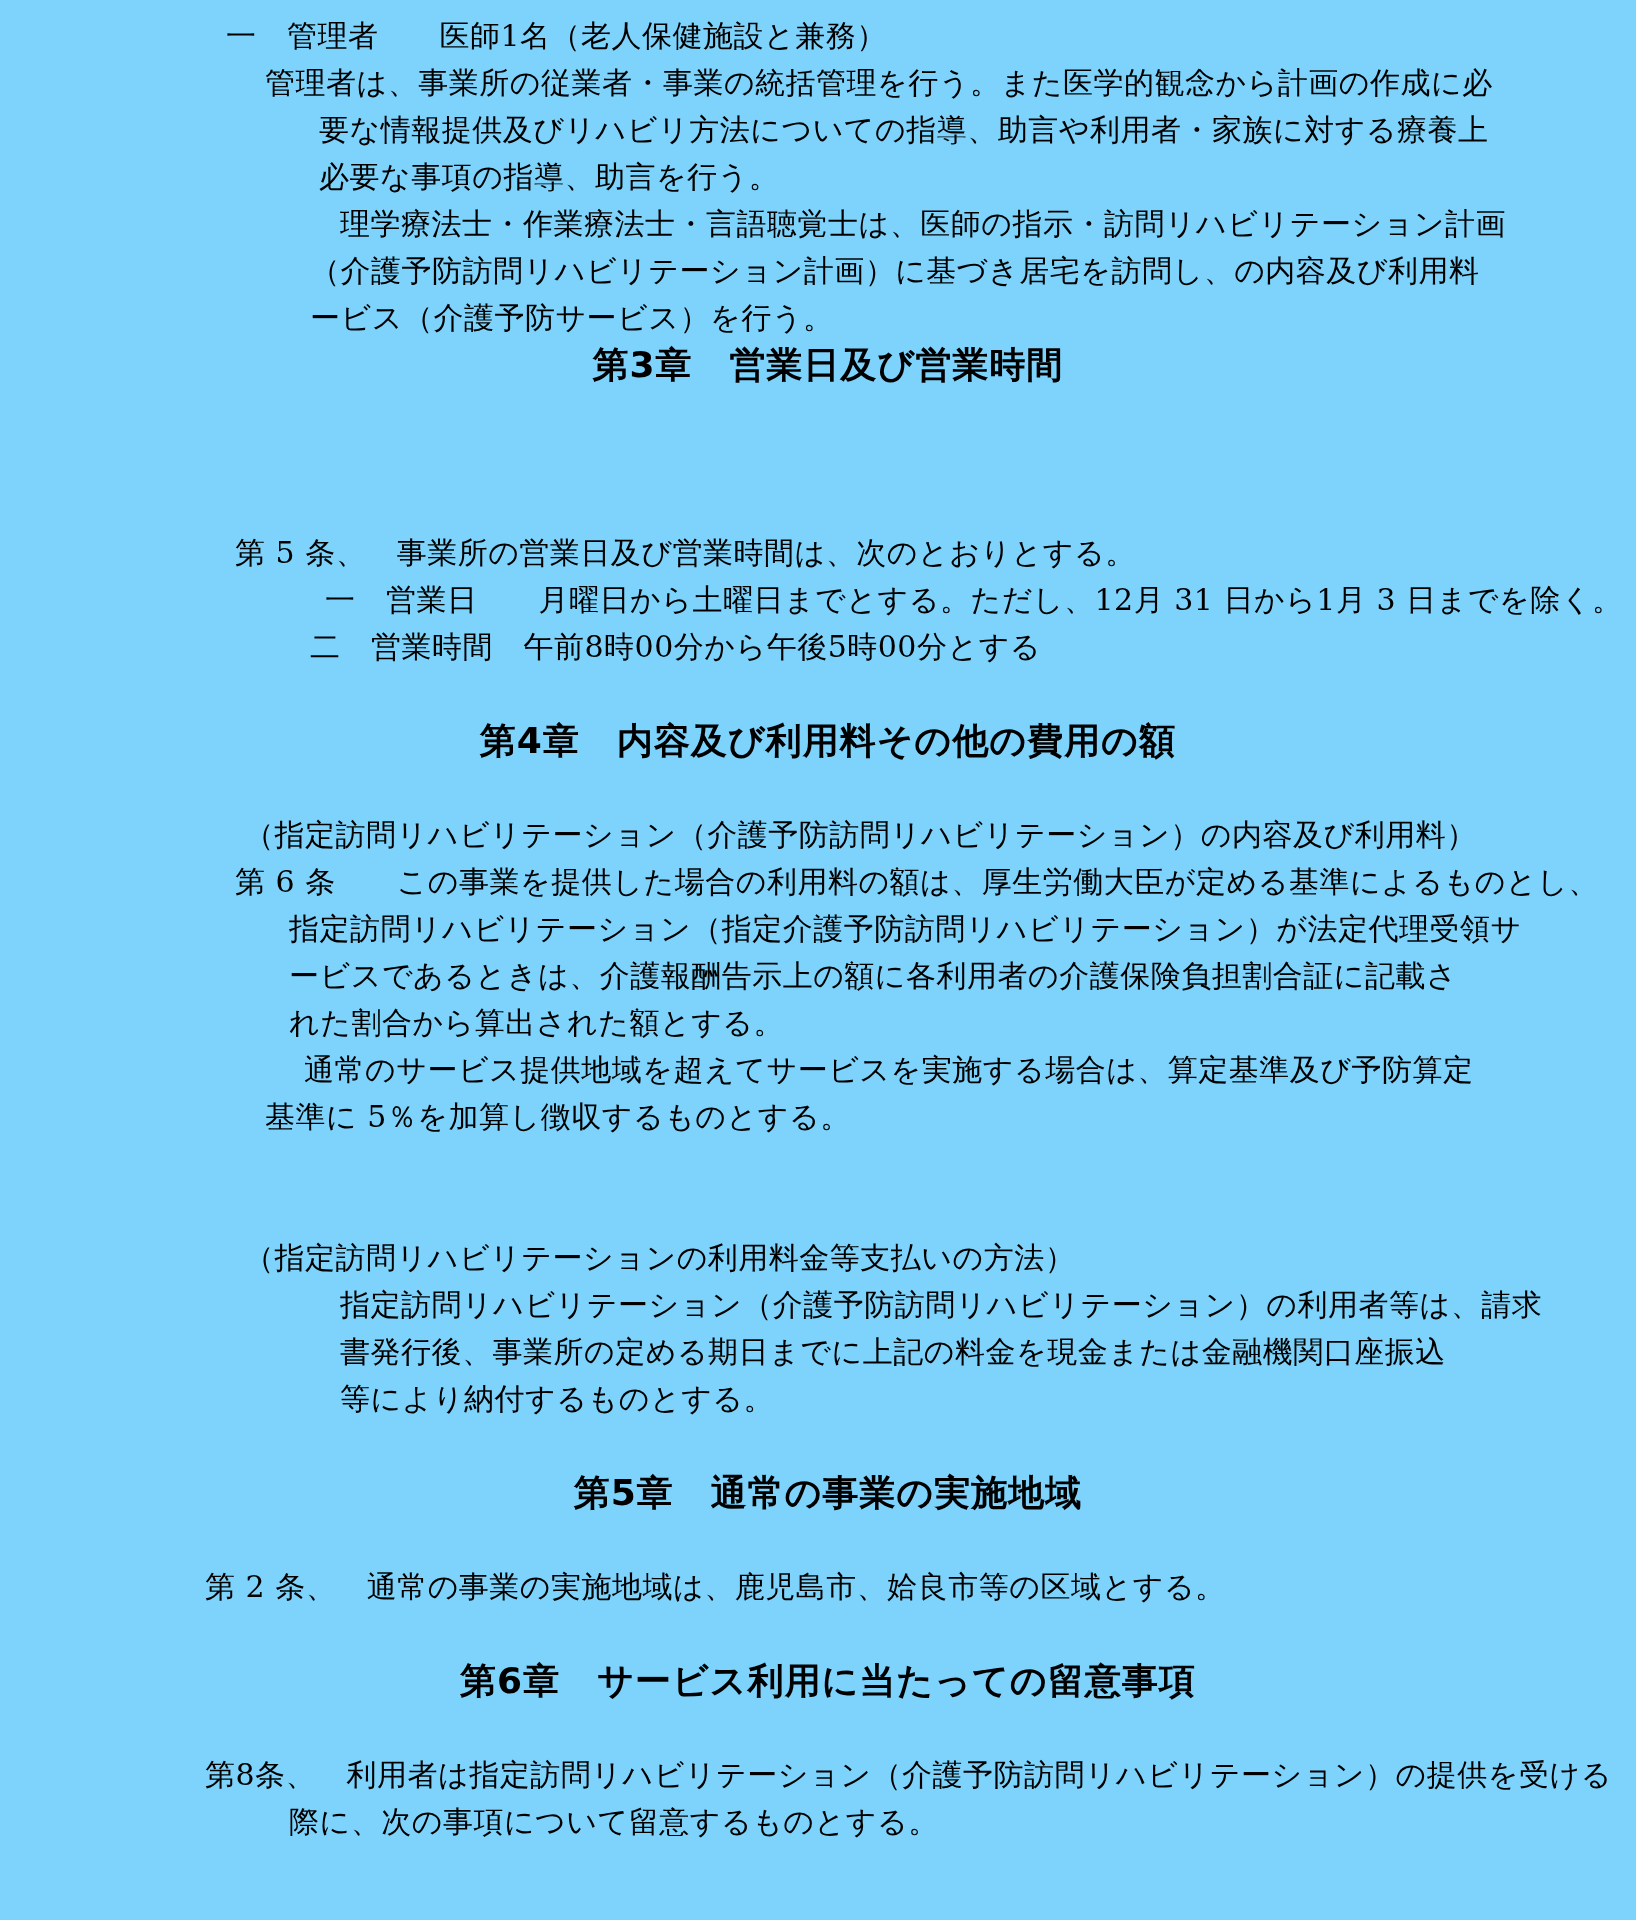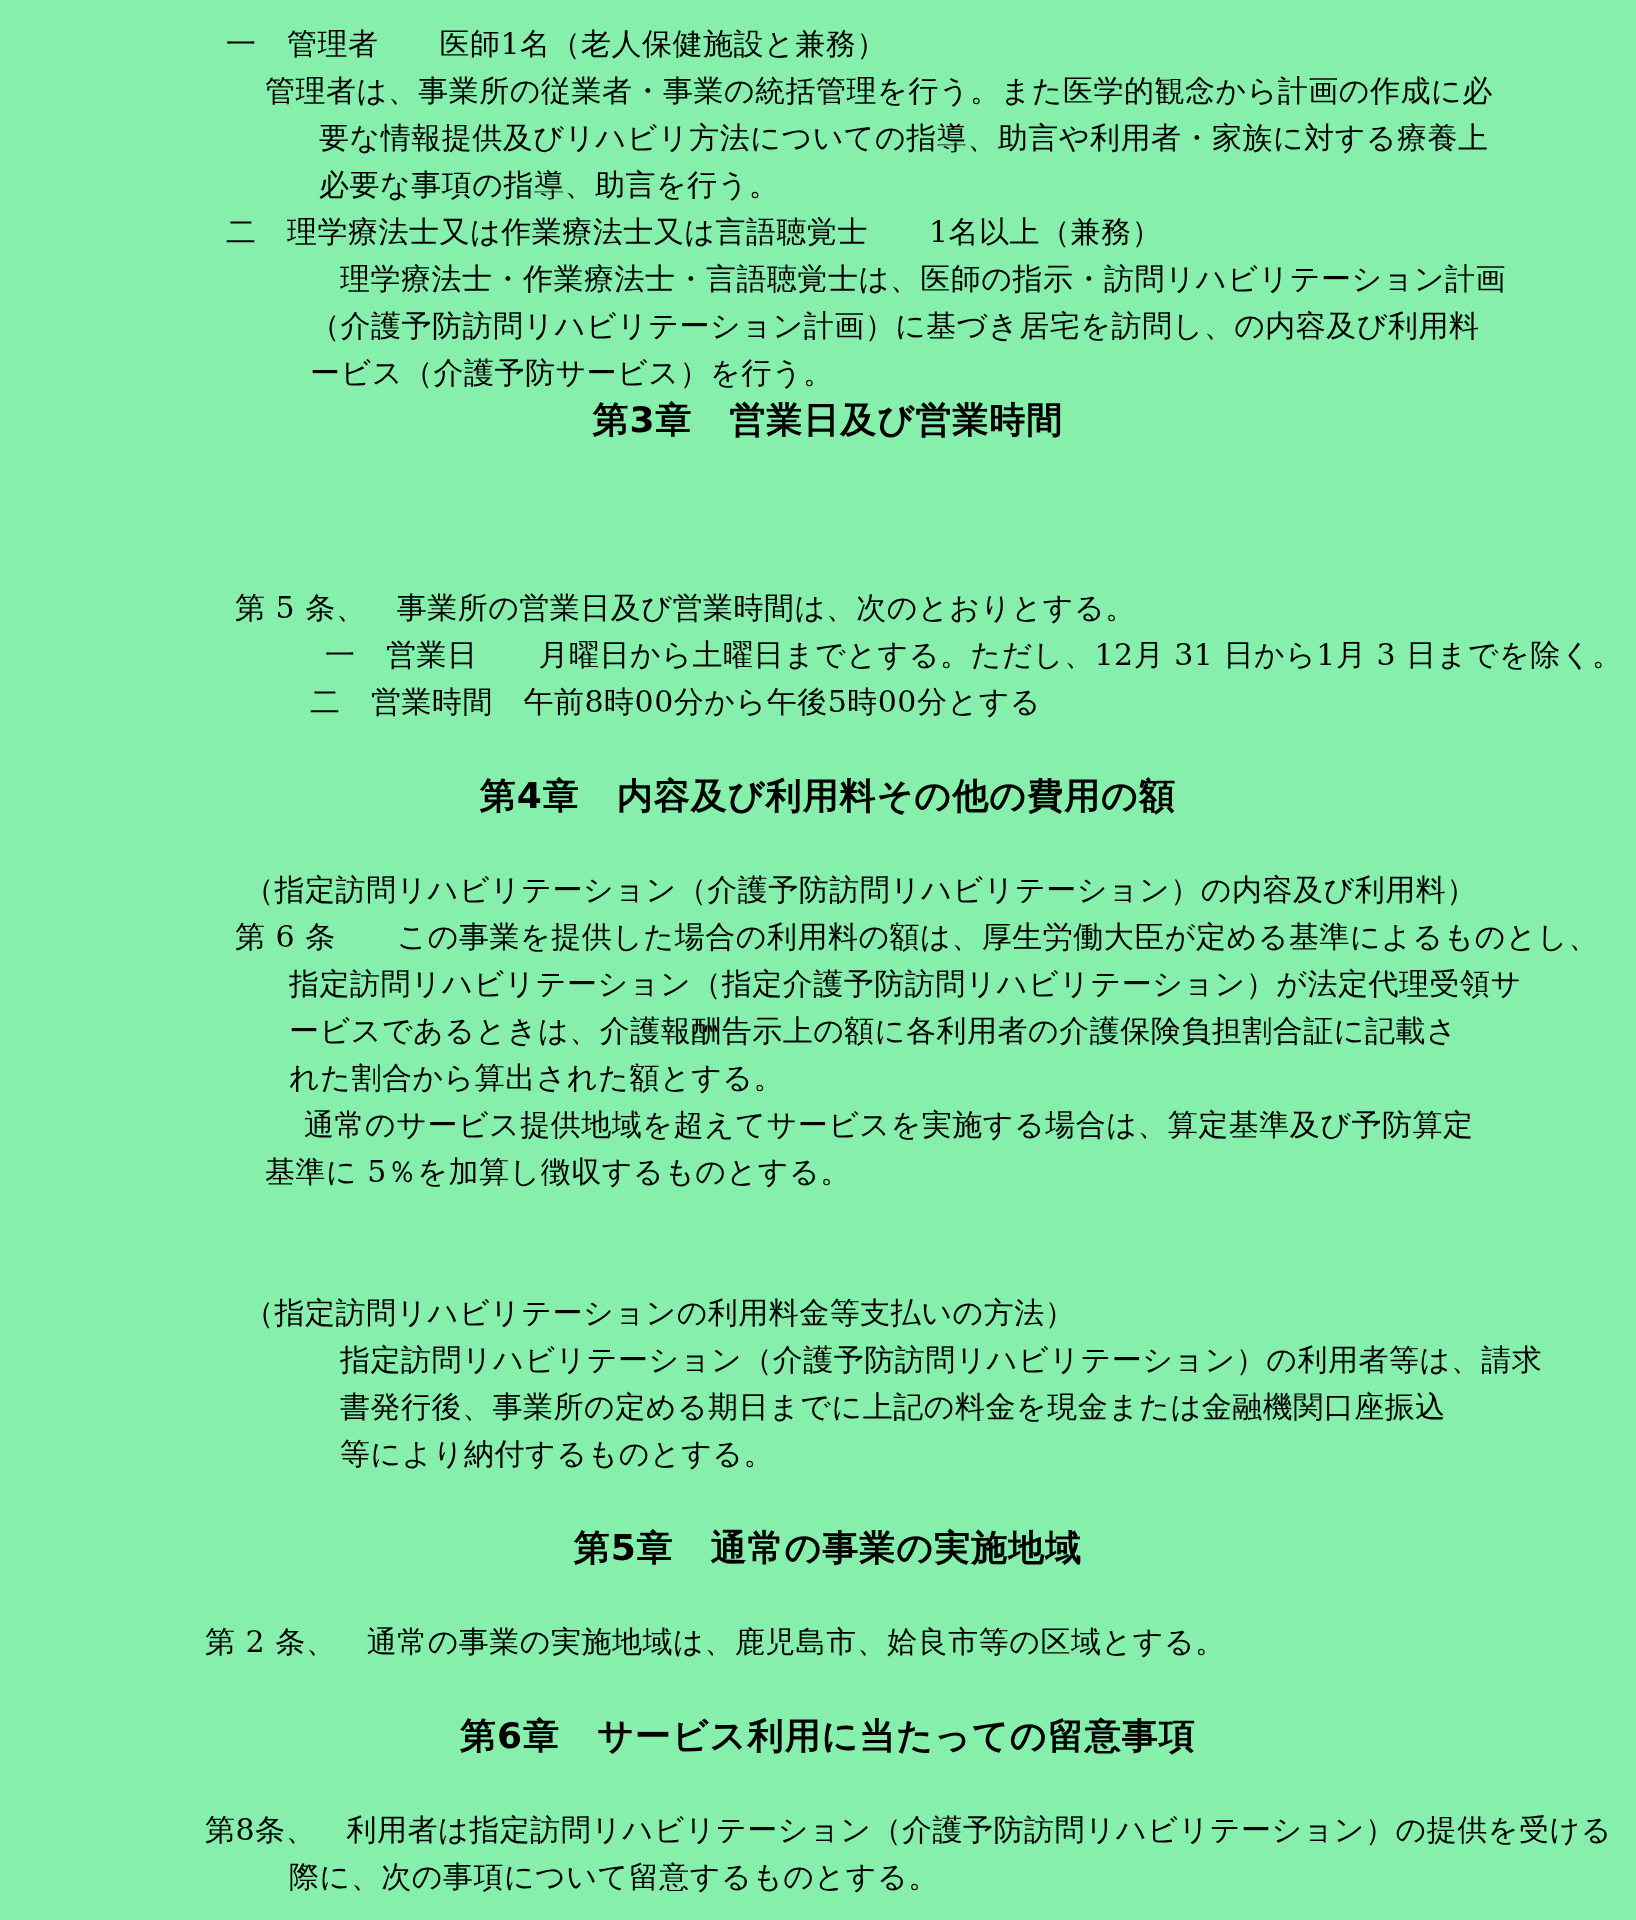--- a/index.html
+++ b/index.html
@@ -5,22 +5,22 @@
   html, body {
     margin: 0;
     padding: 0;
     background: #ffffff;
   }
   .page {
     position: relative;
     width: 1636px;
     height: 1920px;
     box-sizing: border-box;
-    padding: 20px 170px 0 190px;
-    background: #86efac;
+    padding: 12px 170px 0 190px;
+    background: #7dd3fc;
     color: #000000;
     font-family: "DejaVu Serif", "Liberation Serif", serif;
     font-size: 30px;
     overflow: hidden;
   }
   .doc-line {
     line-height: 47px;
     height: 47px;
     white-space: nowrap;
     letter-spacing: 0.5px;
@@ -39,21 +39,20 @@
   }
 </style>
 </head>
 <body>
 
 <div class="page" id="doc-page">
     <div class="doc-line" style="padding-left: 36px;">一　管理者　　医師1名（老人保健施設と兼務）</div>
     <div class="doc-line" style="padding-left: 75px;">管理者は、事業所の従業者・事業の統括管理を行う。また医学的観念から計画の作成に必</div>
     <div class="doc-line" style="padding-left: 129px;">要な情報提供及びリハビリ方法についての指導、助言や利用者・家族に対する療養上</div>
     <div class="doc-line" style="padding-left: 129px;">必要な事項の指導、助言を行う。</div>
-    <div class="doc-line" style="padding-left: 36px;">二　理学療法士又は作業療法士又は言語聴覚士　　1名以上（兼務）</div>
     <div class="doc-line" style="padding-left: 150px;">理学療法士・作業療法士・言語聴覚士は、医師の指示・訪問リハビリテーション計画</div>
     <div class="doc-line" style="padding-left: 120px;">（介護予防訪問リハビリテーション計画）に基づき居宅を訪問し、の内容及び利用料</div>
     <div class="doc-line" style="padding-left: 120px;">ービス（介護予防サービス）を行う。</div>
     <div class="chapter-heading">第3章　営業日及び営業時間</div>
     <div class="blank-line"></div>
     <div class="blank-line"></div>
     <div class="blank-line"></div>
     <div class="doc-line" style="padding-left: 45px;">第 5 条、　事業所の営業日及び営業時間は、次のとおりとする。</div>
     <div class="doc-line" style="padding-left: 135px;">一　営業日　　月曜日から土曜日までとする。ただし、12月 31 日から1月 3 日までを除く。</div>
     <div class="doc-line" style="padding-left: 120px;">二　営業時間　午前8時00分から午後5時00分とする</div>

